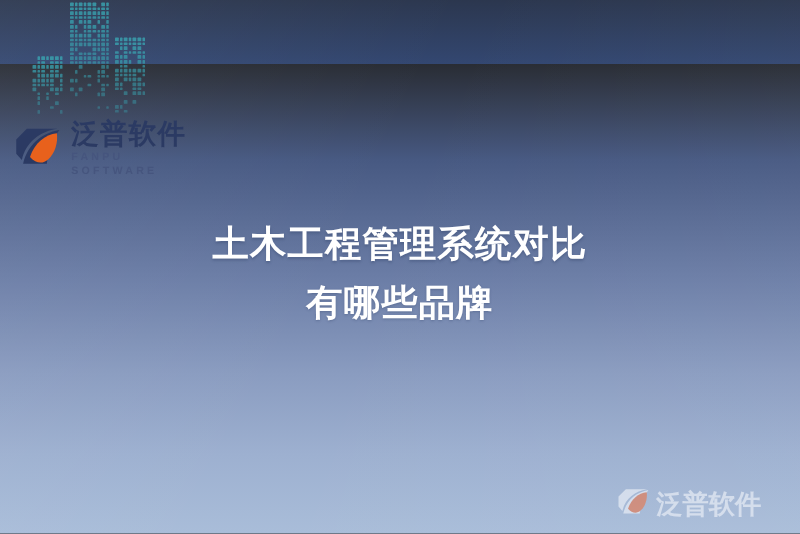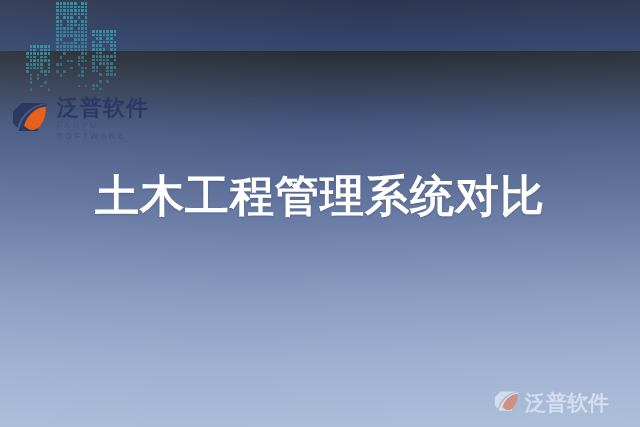--- a/index.html
+++ b/index.html
@@ -95,21 +95,21 @@
 
   
   #headline {
     position: absolute;
     left: 0;
     right: 0;
     top: 172px;
     text-align: center;
     color: #ffffff;
     font-weight: 700;
-    font-size: 44px;
+    font-size: 29px;
     line-height: 47px;
     letter-spacing: 1px;
     font-family: "DejaVu Sans", "Liberation Sans", sans-serif;
     text-shadow: 0 1px 2px rgba(40,56,92,0.30);
   }
   #headline .ln { display: block; white-space: nowrap; }
 
   
   #watermark {
     position: absolute;
@@ -440,20 +440,21 @@
       </svg>
     </div>
     <div id="logo-text">
       <div id="logo-cn">泛普软件</div>
       <div id="logo-en">FANPU SOFTWARE</div>
     </div>
   </div>
 
   <div id="headline">
     <span class="ln">土木工程管理系统对比</span>
+    <span class="ln">有哪些品牌</span>
   </div>
 
   <div id="watermark">
     <div id="wm-row">
       <div id="wm-mark">
         <svg width="28" height="25" viewBox="0 0 40 36" xmlns="http://www.w3.org/2000/svg">
           <path d="M1 10.5 L9.5 2 L34 2 C20 4 8.5 13 5.5 27 L1 22 Z" fill="#f1f4fa"></path>
           <path d="M6.5 30 C10 15 21 5.5 35.5 3 C30 10 26.5 19 25.5 30 Z" fill="#f1f4fa"></path>
           <path d="M12 24.5 C15.5 13.5 24 6.5 33.5 5.5 C34.5 13 32 21.5 26.5 26.5 C22 30.5 16.5 29.5 12 24.5 Z" fill="#e8764c"></path>
         </svg>

